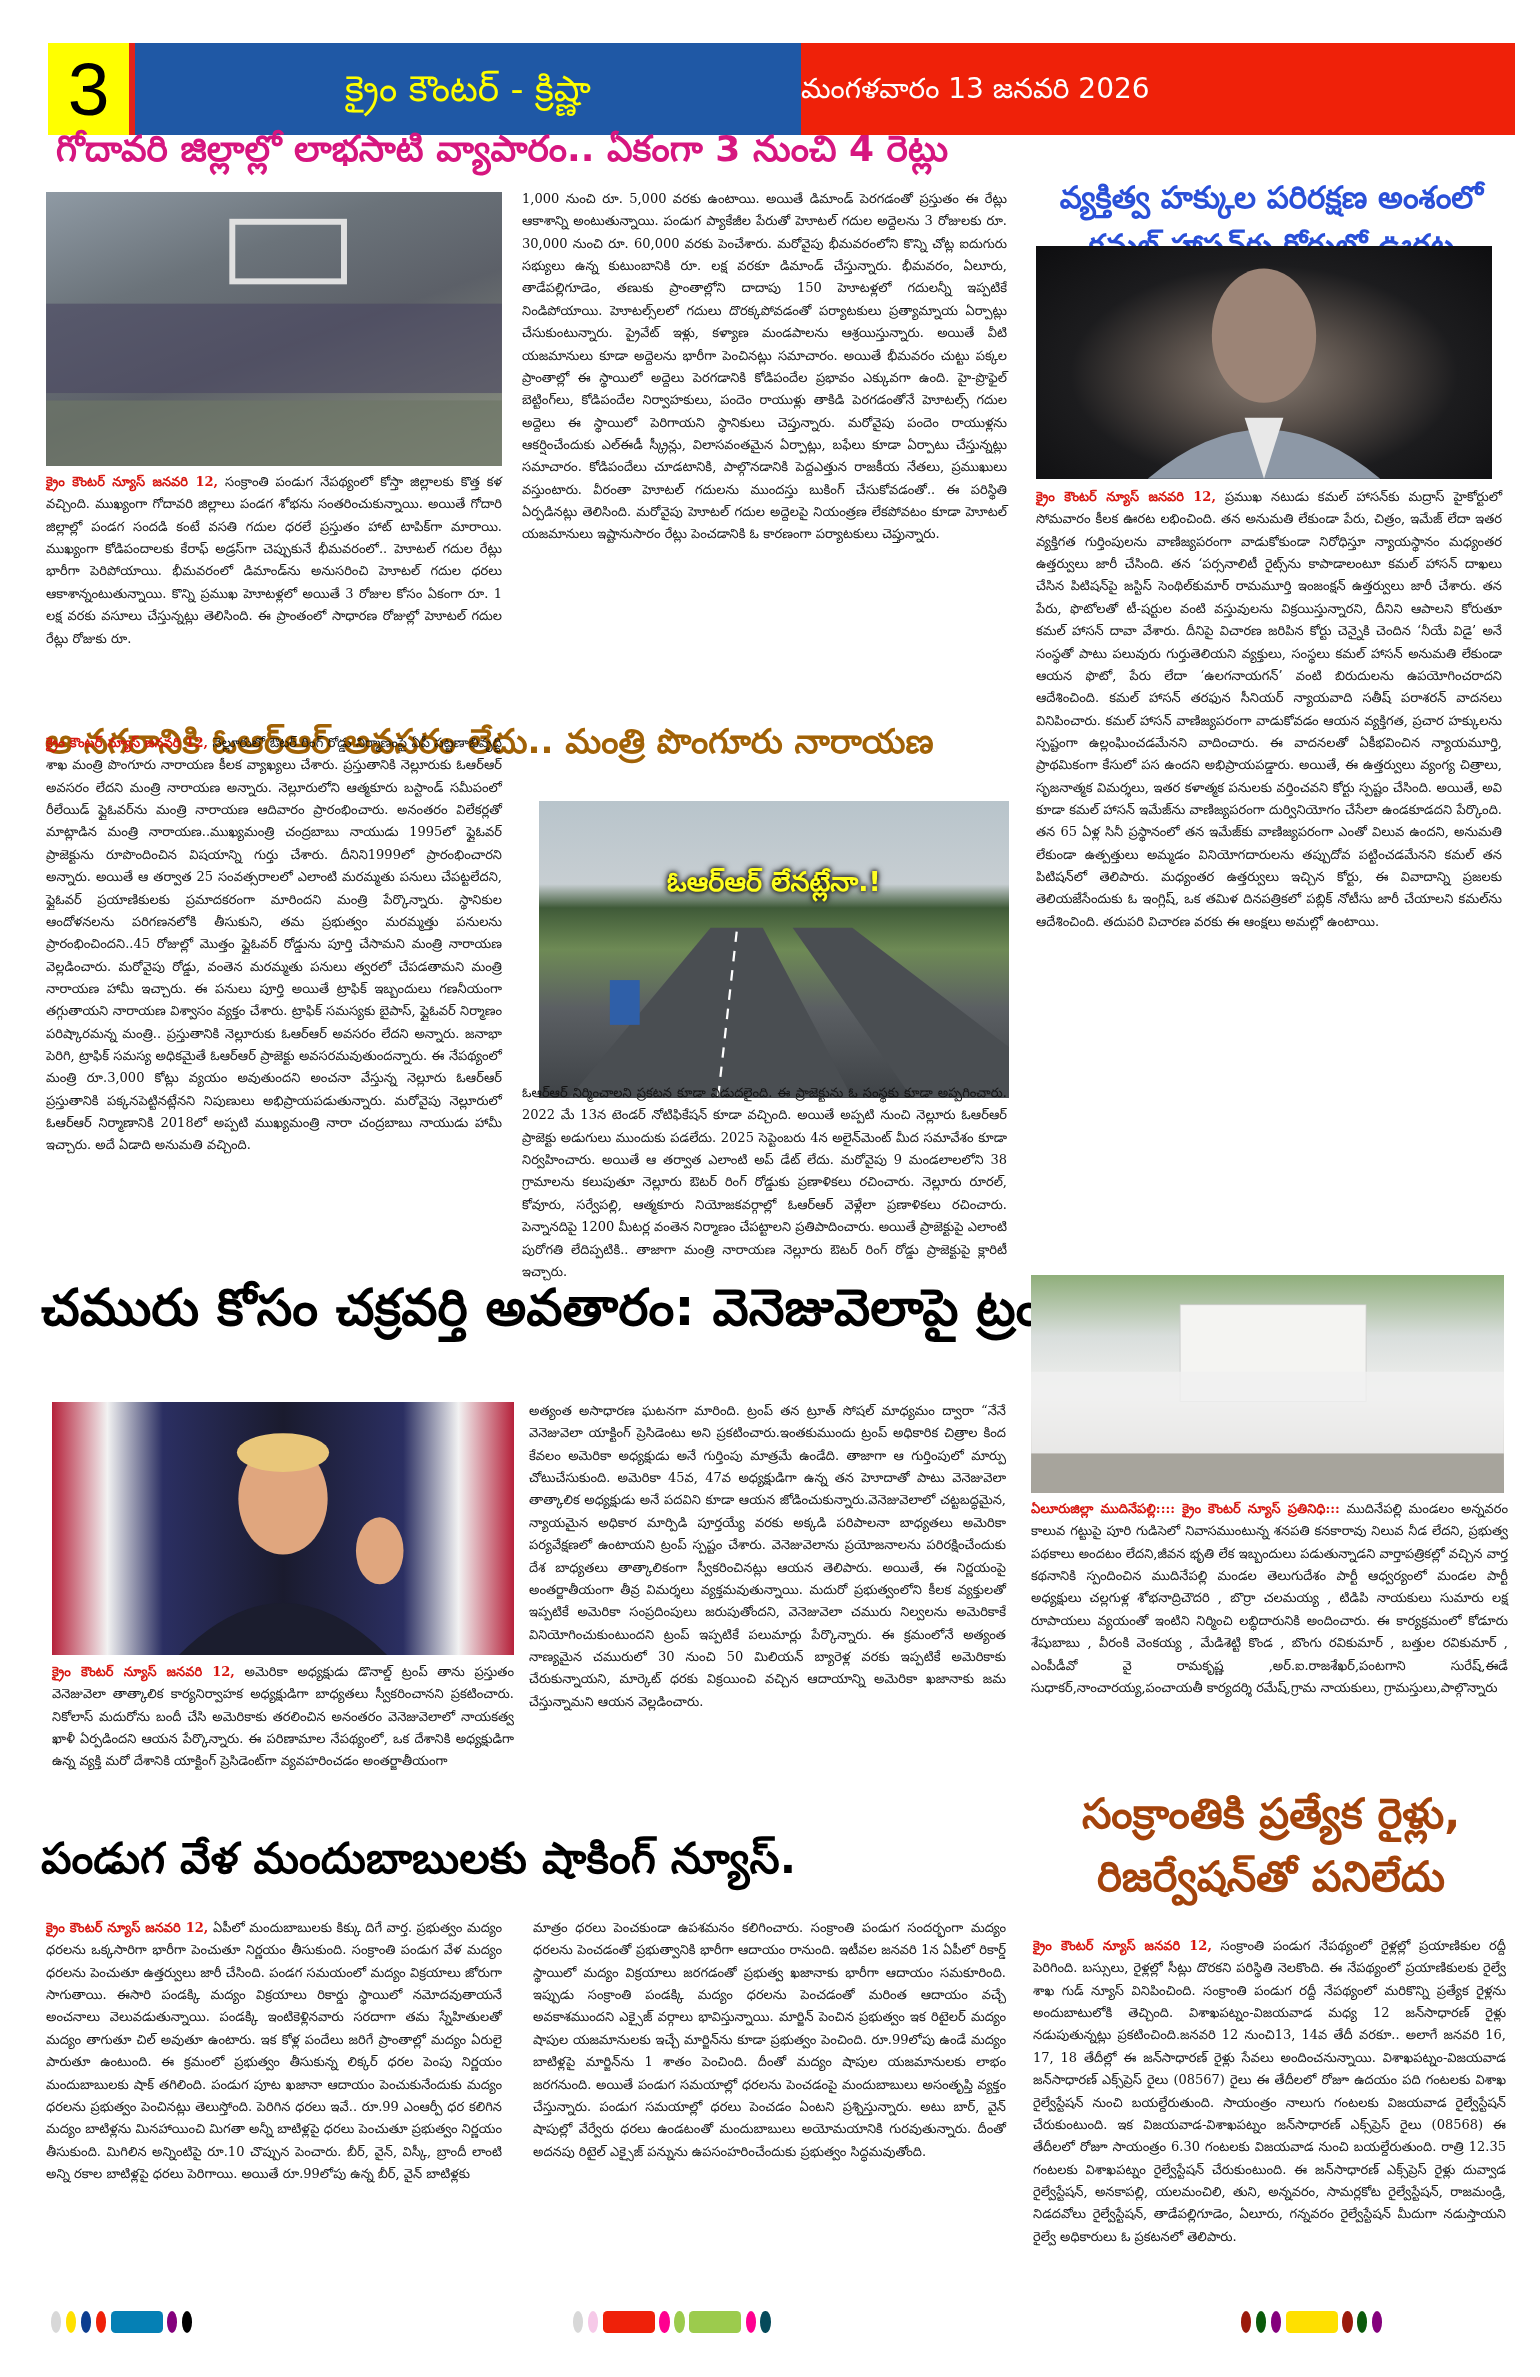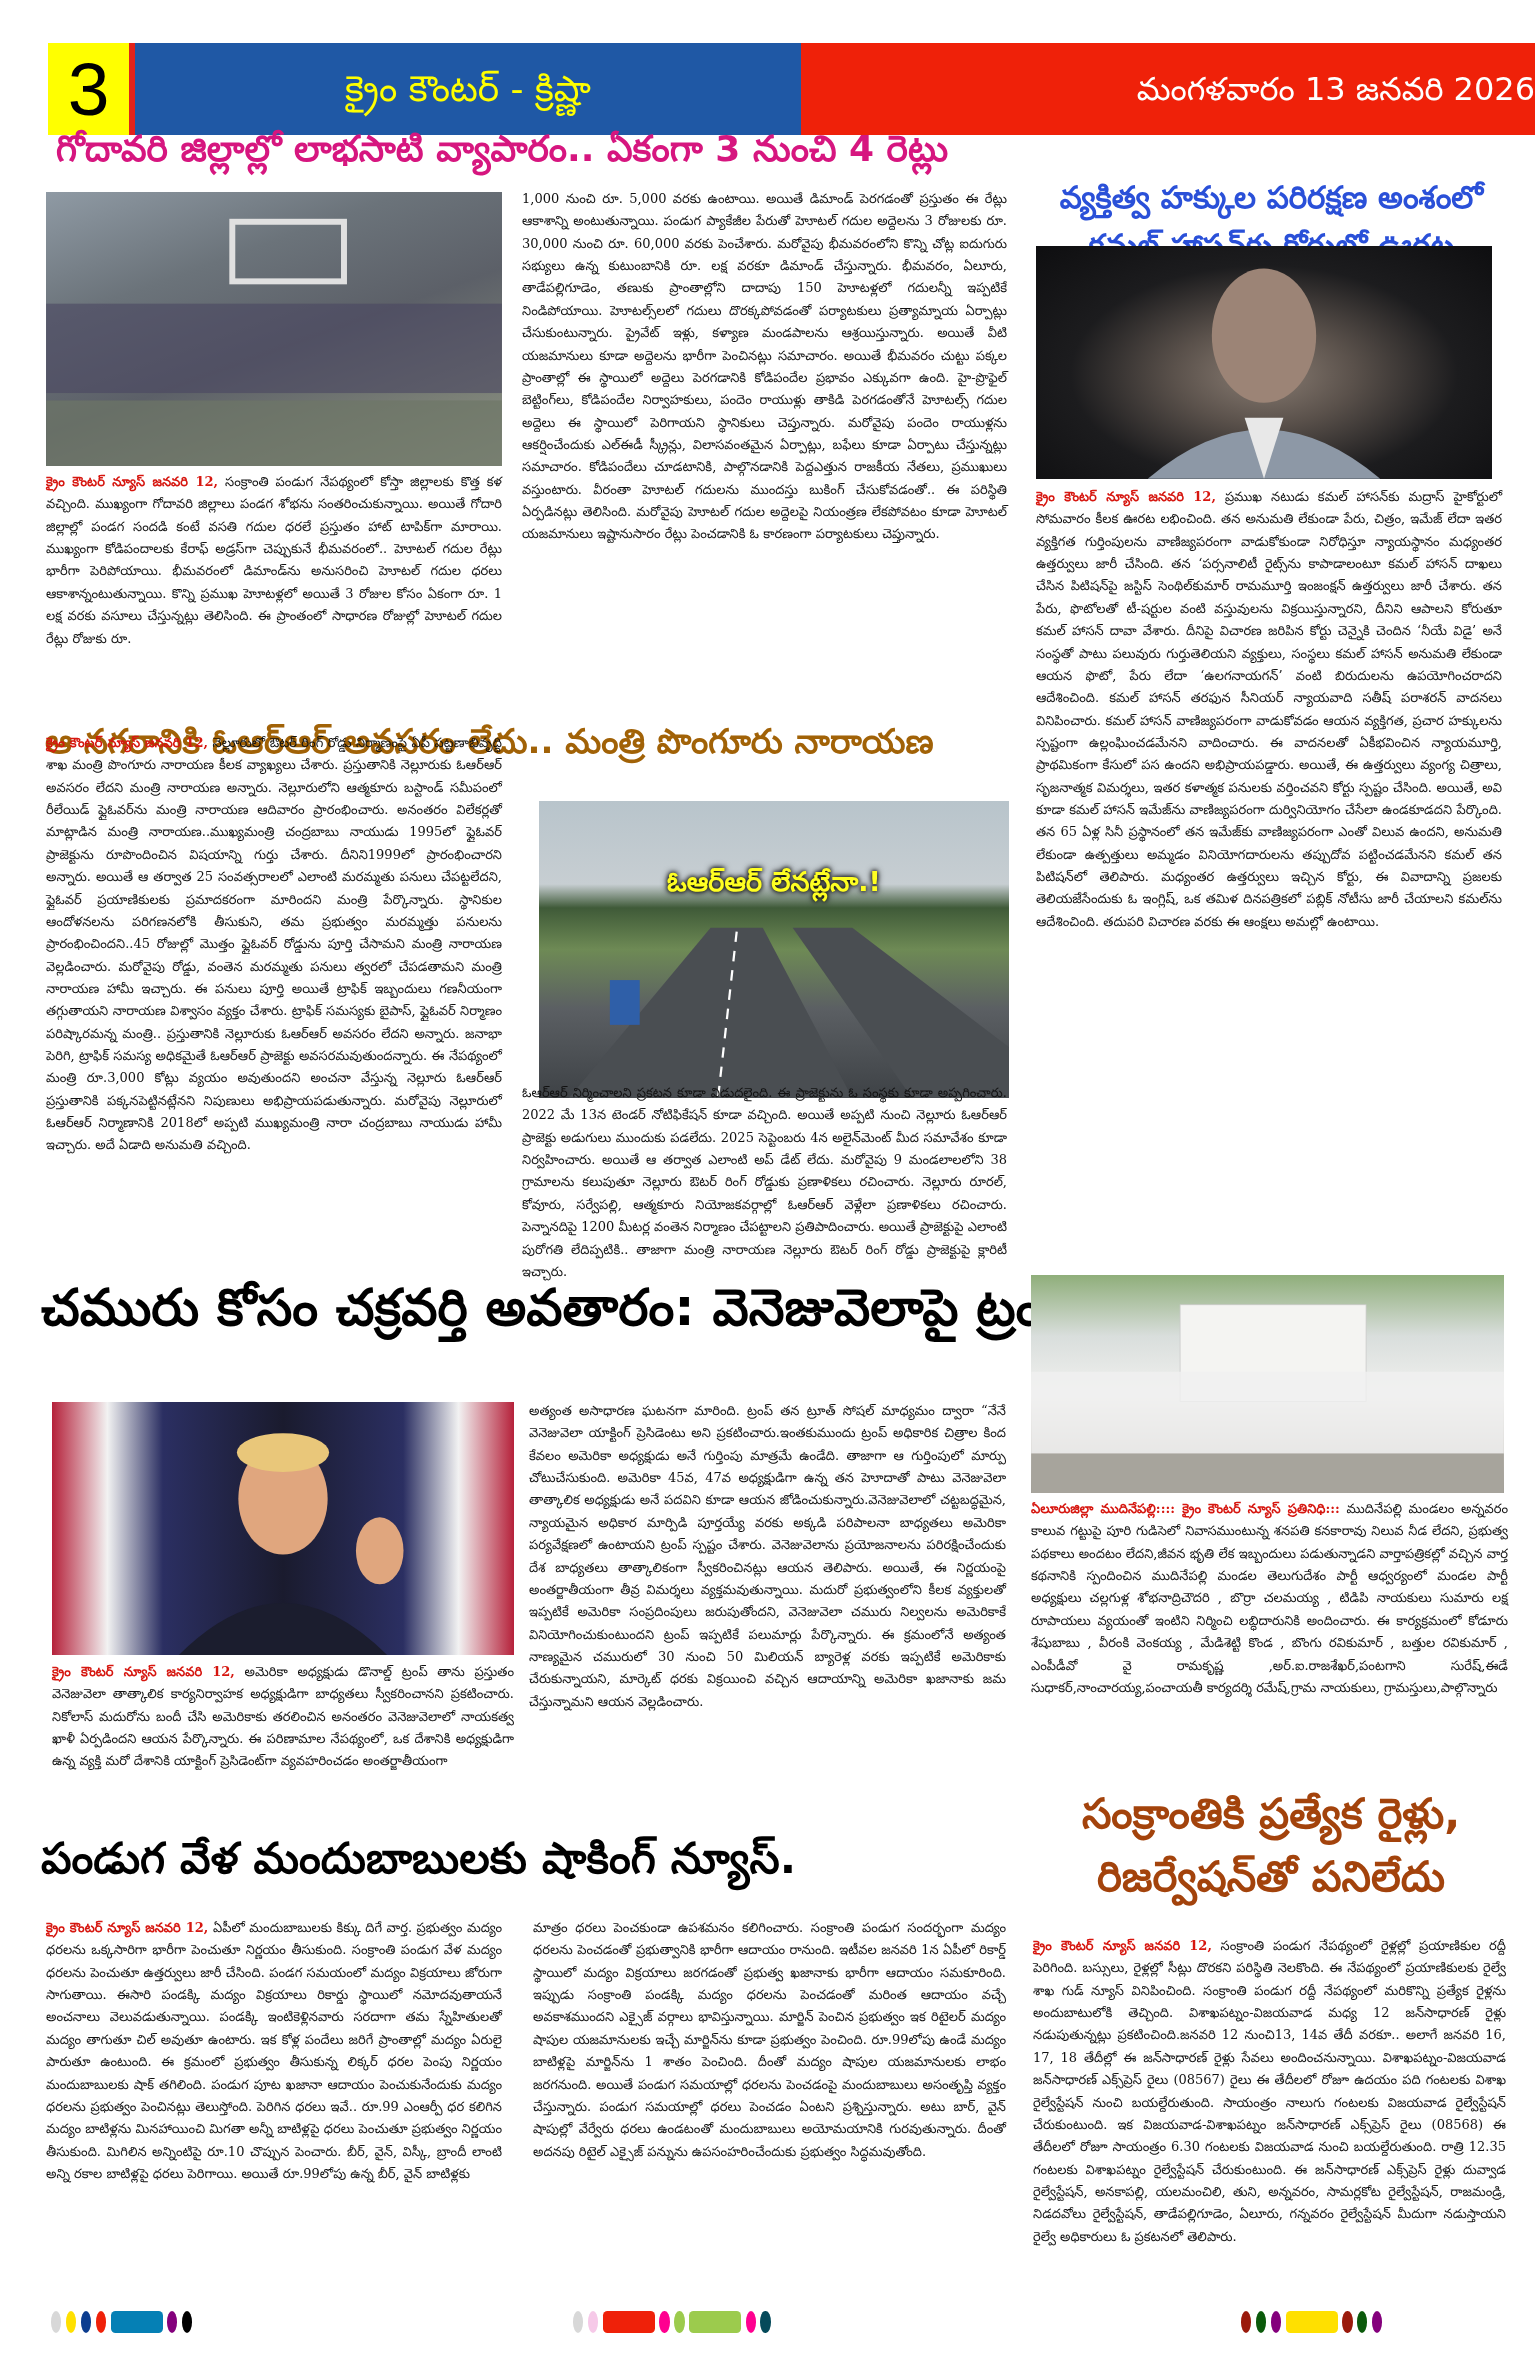--- a/index.html
+++ b/index.html
@@ -2,21 +2,21 @@
 <html style="font-size:12px"><head>
 <meta charset="utf-8">
 <style>
   html, body { margin:0; padding:0; background:#ffffff; }
   body { width:1541px; height:2377px; position:relative; overflow:hidden; font-family:"DejaVu Sans", sans-serif; color:#111; }
   .abs { position:absolute; }
   
   .page-num { left:48px; top:43px; width:81px; height:92px; background:#ffff00; color:#000; font-size:75px; line-height:92px; text-align:center; font-family:"Liberation Sans", sans-serif; }
   .page-num-stripe { left:129px; top:43px; width:6px; height:92px; background:#e2231a; }
   .section-band { left:135px; top:43px; width:666px; height:92px; background:#1f58a5; color:#ffff00; font-size:36px; line-height:92px; text-align:center; }
-  .date-band { left:801px; top:43px; width:714px; height:92px; background:#ef2109; color:#ffffff; font-size:32px; line-height:92px; text-align:right;padding-left:20px; }
+  .date-band { left:801px; top:43px; width:714px; height:92px; background:#ef2109; color:#ffffff; font-size:28px; line-height:92px; text-align:left; }
   
   .hl { font-weight:bold; white-space:nowrap; line-height:1.15; }
   .hl-godavari { left:56px; top:128px; font-size:36px; color:#d6167f; }
   .hl-kamal { left:1033px; top:133px; width:477px; font-size:31px; color:#2a50d8; text-align:center; white-space:normal; line-height:1.55;margin-top:40px; }
   .hl-orr { left:45px; top:722px; font-size:34px; color:#a16207; }
   .hl-trump { left:41px; top:1279px; font-size:51px; color:#000000; }
   .hl-liquor { left:41px; top:1834px; font-size:43px; color:#000; }
   .hl-rail { left:1025px; top:1782px; width:492px; font-size:42px; color:#a3430c; text-align:center; white-space:normal; line-height:1.5; }
   
   .col { font-family:"DejaVu Serif", serif; font-size:13px; line-height:1.72; text-align:justify; color:#111; }

